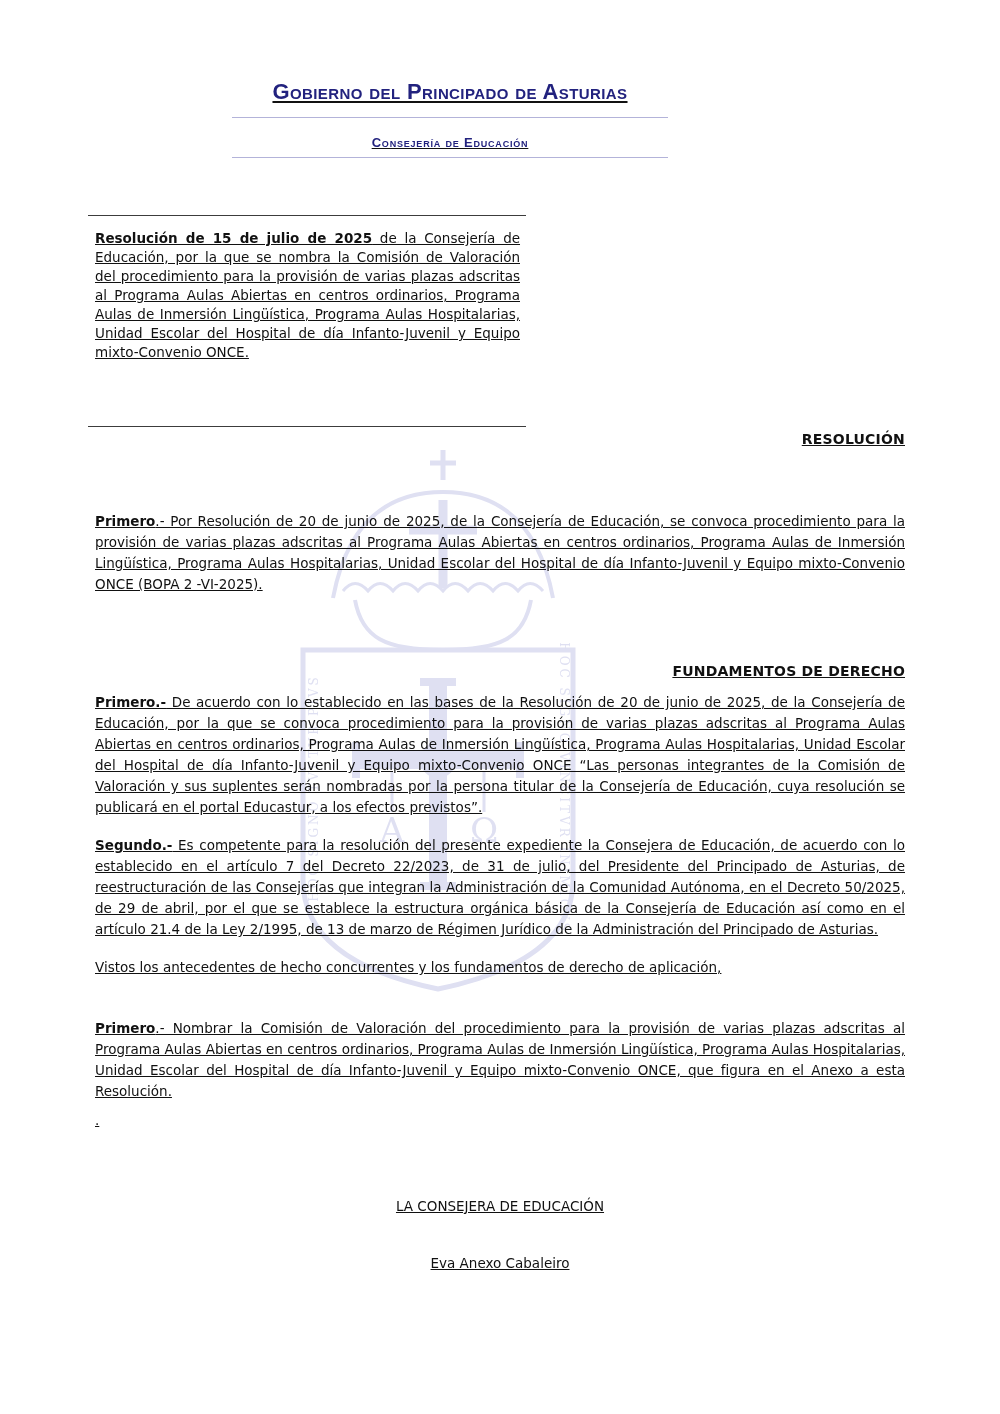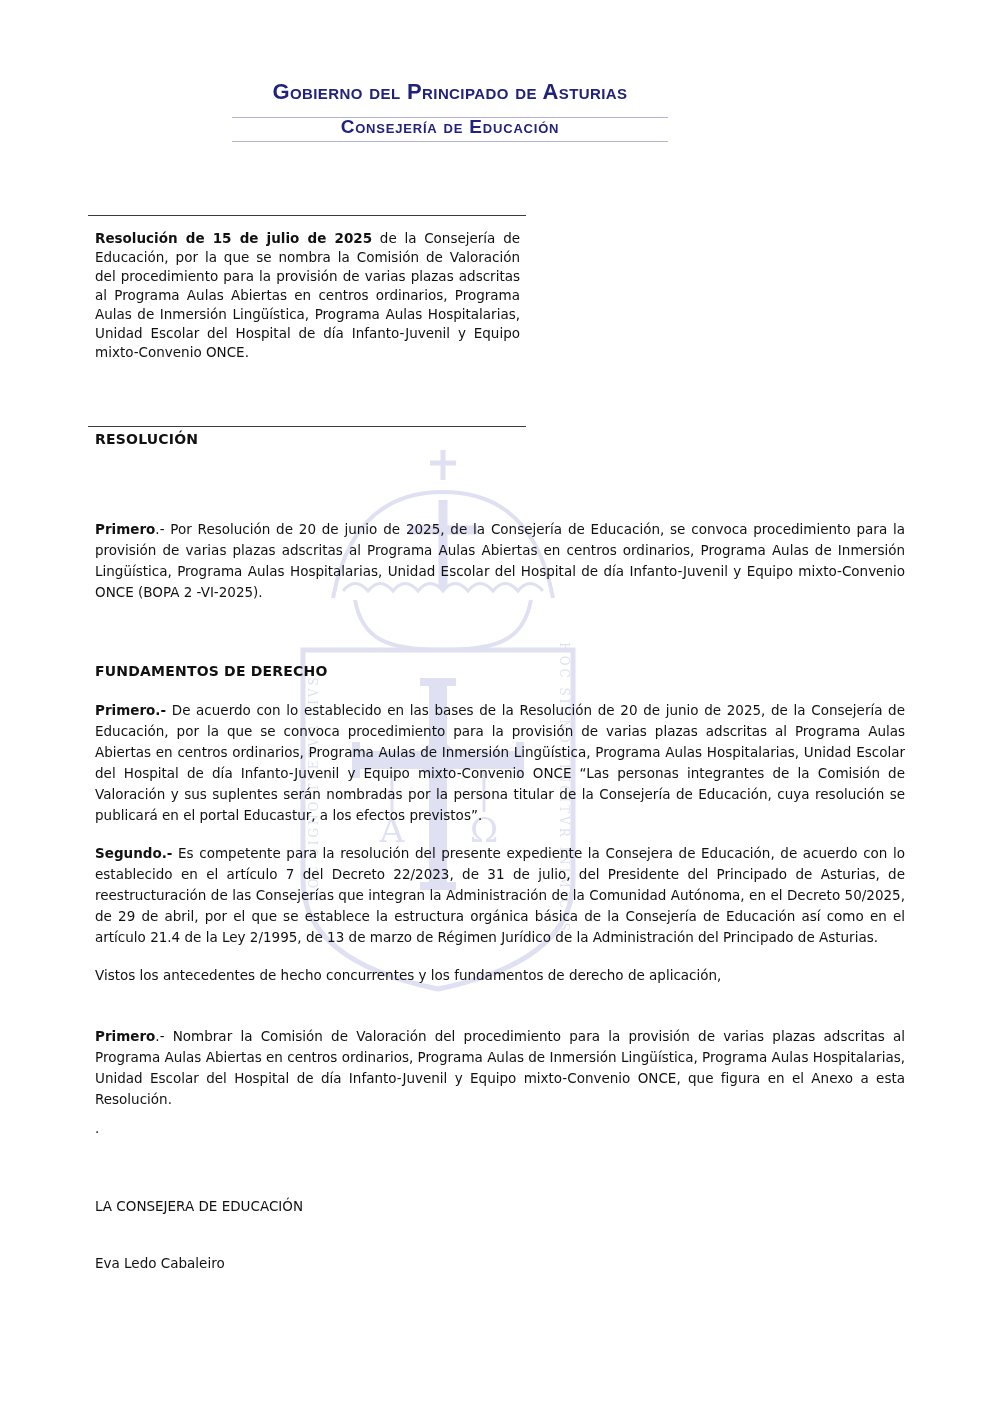--- a/index.html
+++ b/index.html
@@ -21,69 +21,69 @@
     overflow:hidden;
     font-family:"DejaVu Sans","Liberation Sans",sans-serif;
     color:var(--text-color);
   }
   .watermark{
     position:absolute;top:0;left:0;width:1000px;height:1414px;
     color:var(--watermark-color);
     z-index:0;pointer-events:none;
   }
   .layer{position:absolute;inset:0;z-index:1;}
-  .abs{position:absolute;}
+  .abs{position:absolute;text-decoration:underline;}
 
   
   .letterhead{top:78px;left:130px;width:640px;text-align:center;}
   .gov-title{
     font-family:"Liberation Sans",sans-serif;
     font-variant:small-caps;
     font-weight:bold;
     font-size:22px;
     letter-spacing:.4px;
     color:var(--accent-navy);
     line-height:28px;
   }
   .rule{width:436px;height:1px;background:var(--line-color);margin:0 auto;}
   .rule-1{margin-top:11px;}
   .rule-2{margin-top:6px;}
   .dept-title{
     font-family:"Liberation Sans",sans-serif;
     font-variant:small-caps;
     font-weight:bold;
-    font-size:19px;
+    font-size:13px;
     letter-spacing:.8px;
     color:var(--accent-navy);
     line-height:17px;
-    margin-top:0;
+    margin-top:16px;
   }
 
   
   .summary-box{
     top:215px;left:88px;width:438px;height:212px;
     border-top:1px solid var(--box-border);
     border-bottom:1px solid var(--box-border);
     padding:13px 6px 0 7px;
     font-size:13.5px;line-height:19px;
     text-align:justify;
   }
   .summary-box b{font-weight:bold;}
 
   
   .col{left:95px;width:810px;}
   .heading{
-    font-weight:bold;font-size:14px;text-align:left;
+    font-weight:bold;font-size:14px;text-align:right;
     letter-spacing:.2px;line-height:17px;
   }
   .para{
-    font-size:13.5px;line-height:21px;text-align:justify;margin-top:8px;
+    font-size:13.5px;line-height:21px;text-align:justify;
   }
   .para .lead{font-weight:bold;}
-  .center-line{font-size:13.5px;line-height:21px;text-align:left;}
+  .center-line{font-size:13.5px;line-height:21px;text-align:center;}
   .link{
     color:var(--link-color);
     text-decoration:underline;
     cursor:pointer;
   }
 </style>
 </head>
 <body>
 
 <div class="page">
@@ -154,16 +154,16 @@
 
     <p class="abs col para" style="top:1018px">
       <span class="lead">Primero</span><span>.- Nombrar la Comisión de Valoración del procedimiento para la provisión de varias plazas adscritas al Programa Aulas Abiertas en centros ordinarios, Programa Aulas de Inmersión Lingüística, Programa Aulas Hospitalarias, Unidad Escolar del Hospital de día Infanto-Juvenil y Equipo mixto-Convenio ONCE, que figura en el Anexo a esta Resolución.</span>
     </p>
 
     <p class="abs col para" style="top:1110px">.</p>
 
 
     <div class="abs col center-line" style="top:1196px">LA CONSEJERA DE EDUCACIÓN</div>
 
-    <div class="abs col center-line" style="top:1253px">Eva Ledo Cabaleiro</div>
+    <div class="abs col center-line" style="top:1253px">Eva Anexo Cabaleiro</div>
 
   </div>
 </div>
 
 </body></html>

